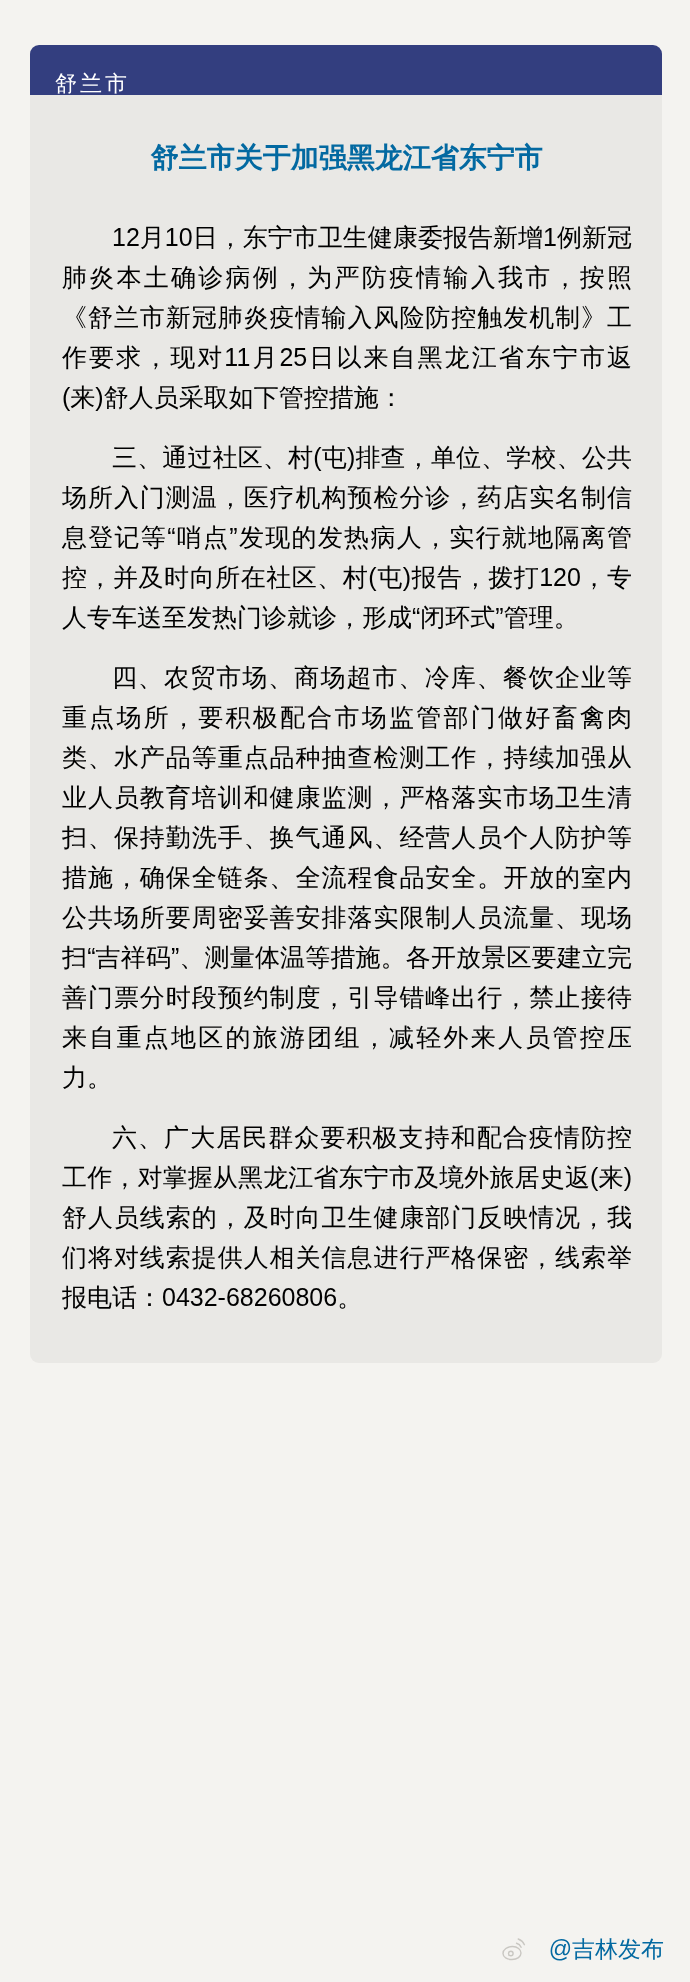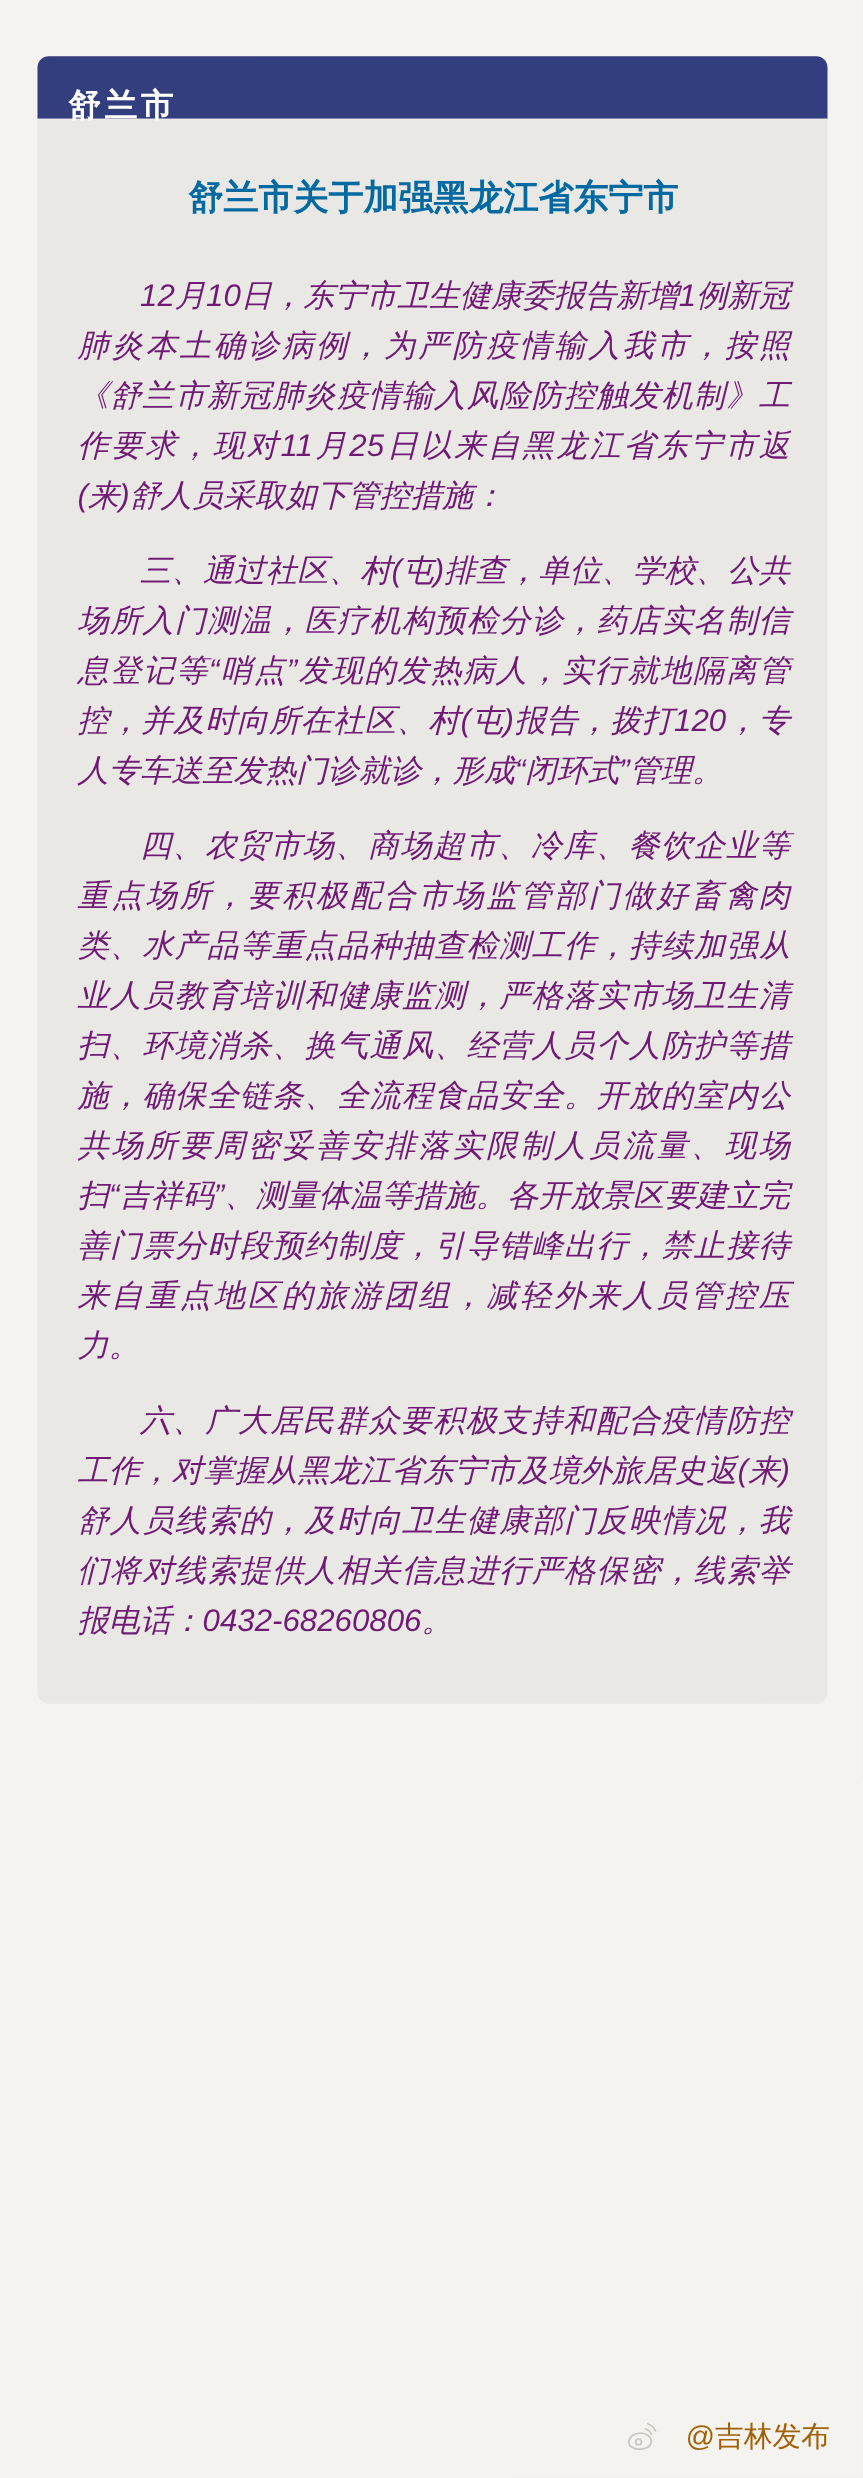--- a/index.html
+++ b/index.html
@@ -30,22 +30,22 @@
     background: #333e7f;
     border-radius: 9px 9px 0 0;
     height: 50px;
     display: flex;
     align-items: center;
     padding-left: 25px;
     box-sizing: border-box;
   }
   .card-header .city {
     color: #ffffff;
-    font-size: 26px;
-    font-weight: 700;
+    font-size: 22px;
+    font-weight: 400;
     letter-spacing: 3px;
     margin-top: 28px;
   }
   .card-body {
     background: #e9e8e5;
     border-radius: 0 0 9px 9px;
     padding: 42px 30px 26px 32px;
     box-sizing: border-box;
   }
   .doc-title {
@@ -55,31 +55,30 @@
     line-height: 42px;
     color: #0369a1;
     margin: 0 0 38px 0;
   }
   .para {
     font-size: 25px;
     line-height: 40px;
     margin: 0 0 20px 0;
     text-indent: 2em;
     text-align: justify;
-    color: #701a75;
-    font-style: italic;
+    color: #000000;
   }
   .watermark {
     position: absolute;
     right: 26px;
     top: 1934px;
     display: flex;
     align-items: center;
     gap: 21px;
-    color: #a16207;
+    color: #0369a1;
     font-size: 23px;
   }
   .watermark svg {
     display: block;
     stroke: #c9c7c2;
     fill: none;
     stroke-width: 1.4;
     stroke-linecap: round;
   }
 </style>
@@ -99,21 +98,21 @@
       <div class="doc-title">
         <div>舒兰市关于加强黑龙江省东宁市</div>
       </div>
 
       <p class="para">12月10日，东宁市卫生健康委报告新增1例新冠肺炎本土确诊病例，为严防疫情输入我市，按照《舒兰市新冠肺炎疫情输入风险防控触发机制》工作要求，现对11月25日以来自黑龙江省东宁市返(来)舒人员采取如下管控措施：</p>
 
 
 
       <p class="para">三、通过社区、村(屯)排查，单位、学校、公共场所入门测温，医疗机构预检分诊，药店实名制信息登记等“哨点”发现的发热病人，实行就地隔离管控，并及时向所在社区、村(屯)报告，拨打120，专人专车送至发热门诊就诊，形成“闭环式”管理。</p>
 
-      <p class="para">四、农贸市场、商场超市、冷库、餐饮企业等重点场所，要积极配合市场监管部门做好畜禽肉类、水产品等重点品种抽查检测工作，持续加强从业人员教育培训和健康监测，严格落实市场卫生清扫、环境消杀、换气通风、经营人员个人防护等措施，确保全链条、全流程食品安全。开放的室内公共场所要周密妥善安排落实限制人员流量、现场扫“吉祥码”、测量体温等措施。各开放景区要建立完善门票分时段预约制度，引导错峰出行，禁止接待来自重点地区的旅游团组，减轻外来人员管控压力。</p>
+      <p class="para">四、农贸市场、商场超市、冷库、餐饮企业等重点场所，要积极配合市场监管部门做好畜禽肉类、水产品等重点品种抽查检测工作，持续加强从业人员教育培训和健康监测，严格落实市场卫生清扫、保持勤洗手、换气通风、经营人员个人防护等措施，确保全链条、全流程食品安全。开放的室内公共场所要周密妥善安排落实限制人员流量、现场扫“吉祥码”、测量体温等措施。各开放景区要建立完善门票分时段预约制度，引导错峰出行，禁止接待来自重点地区的旅游团组，减轻外来人员管控压力。</p>
 
 
       <p class="para">六、广大居民群众要积极支持和配合疫情防控工作，对掌握从黑龙江省东宁市及境外旅居史返(来)舒人员线索的，及时向卫生健康部门反映情况，我们将对线索提供人相关信息进行严格保密，线索举报电话：0432-68260806。</p>
 
     </div>
   </div>
 
   <div class="watermark">
     <span>
       <svg width="30" height="26" viewBox="0 0 26 26">

